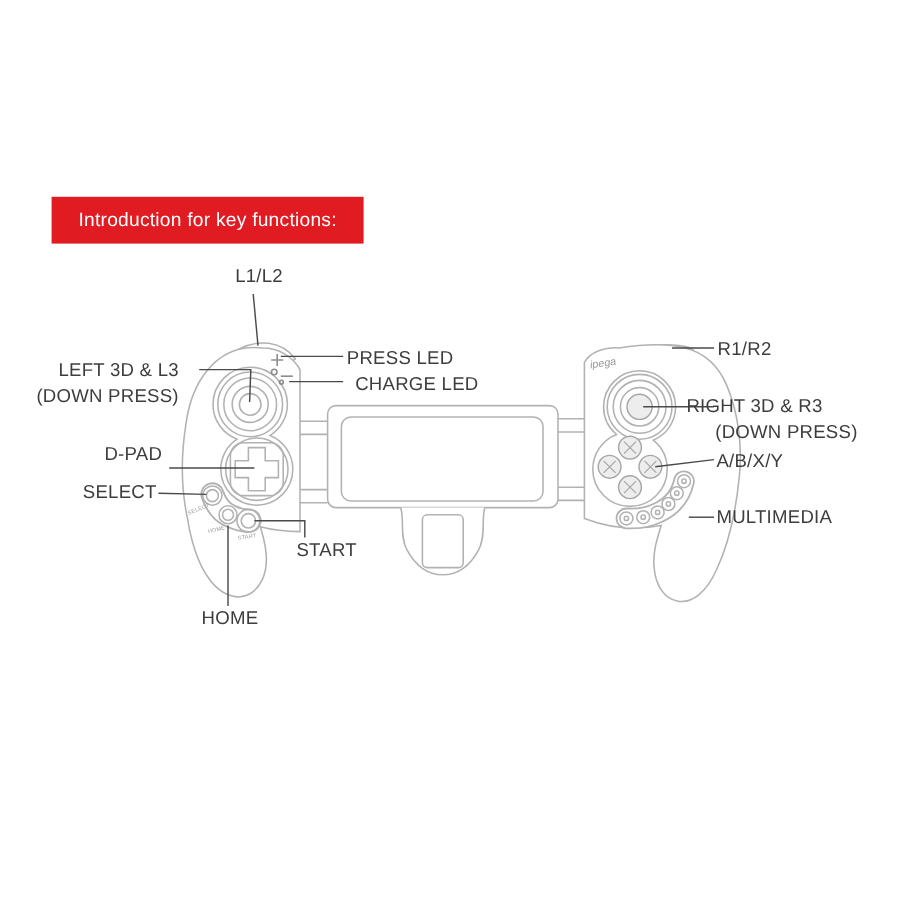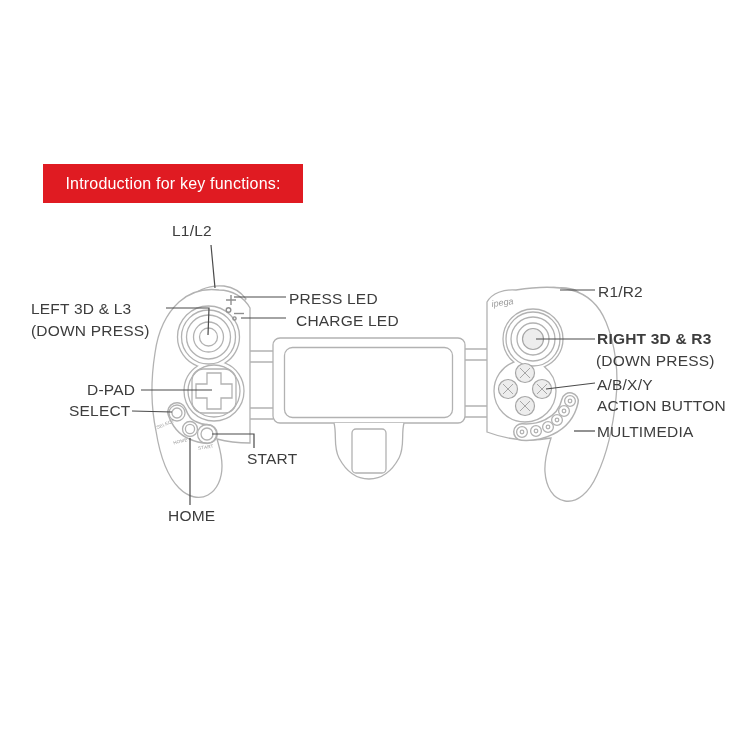--- a/index.html
+++ b/index.html
@@ -14,21 +14,21 @@
   .artfill{stroke:var(--line,#b2b2b2);fill:#ffffff;stroke-width:1.3px;}
   .btnfill{stroke:#a6a6a6;fill:#ededed;stroke-width:1.2px;}
   .hatch{stroke:#a6a6a6;stroke-width:1px;fill:none;}
   .bandout{stroke:var(--line,#b2b2b2);fill:none;stroke-linecap:round;}
   .bandin{stroke:#ffffff;fill:none;stroke-linecap:round;}
   .leader{stroke:var(--leader,#4a4a4a);fill:none;stroke-width:1.2px;}
   .mark{stroke:#8f8f8f;fill:none;stroke-width:1.4px;}
   .tiny{font-size:4.6px;fill:#9a9a9a;letter-spacing:.2px;}
   .logo{font-size:9px;font-style:italic;fill:#9a9a9a;}
   .lbl{position:absolute;font-size:15.5px;color:#3d3d3d;white-space:nowrap;letter-spacing:.2px;}
-  .lbl-r{width:133px;left:31px;}
+  .lbl-r{text-align:right;width:133px;left:16px;}
 </style>
 </head>
 <body>
 
 <div class="stage">
 
   <div class="banner">
     <span>Introduction for key functions:</span>
   </div>
 
@@ -159,29 +159,28 @@
       <path d="M 132,411 L 172,412"></path>
       <path d="M 212,434 L 254,434 L 254,448"></path>
       <path d="M 190,438 L 190,505"></path>
       <path d="M 560,290 L 595,290"></path>
       <path d="M 536,339 L 595,339"></path>
       <path d="M 546,389 L 595,383"></path>
       <path d="M 574,431 L 595,431"></path>
     </g>
   </svg>
 
-  <div class="lbl" style="left:172px;top:222px;">L1/L2</div>
+  <div class="lbl" style="left:196px;top:222px;">L1/L2</div>
   <div class="lbl" style="left:289px;top:290px;">PRESS LED</div>
   <div class="lbl" style="left:296px;top:312px;">CHARGE LED</div>
   <div class="lbl lbl-r" style="top:300px;">LEFT 3D &amp; L3</div>
   <div class="lbl lbl-r" style="top:322px;">(DOWN PRESS)</div>
-  <div class="lbl" style="left:87px;top:381px;">D-PAD</div>
+  <div class="lbl" style="left:87px;top:370px;">D-PAD</div>
   <div class="lbl" style="left:69px;top:402px;">SELECT</div>
   <div class="lbl" style="left:247px;top:450px;">START</div>
   <div class="lbl" style="left:168px;top:507px;">HOME</div>
   <div class="lbl" style="left:598px;top:283px;">R1/R2</div>
-  <div class="lbl" style="left:597px;top:330px;font-weight:bold;">RIGHT 3D &amp; R3</div>
+  <div class="lbl" style="left:572px;top:330px;">RIGHT 3D &amp; R3</div>
   <div class="lbl" style="left:596px;top:352px;">(DOWN PRESS)</div>
   <div class="lbl" style="left:597px;top:376px;">A/B/X/Y</div>
-  <div class="lbl" style="left:597px;top:397px;">ACTION BUTTON</div>
   <div class="lbl" style="left:597px;top:423px;text-align:center;">MULTIMEDIA</div>
 
 </div>
 
 </body></html>

